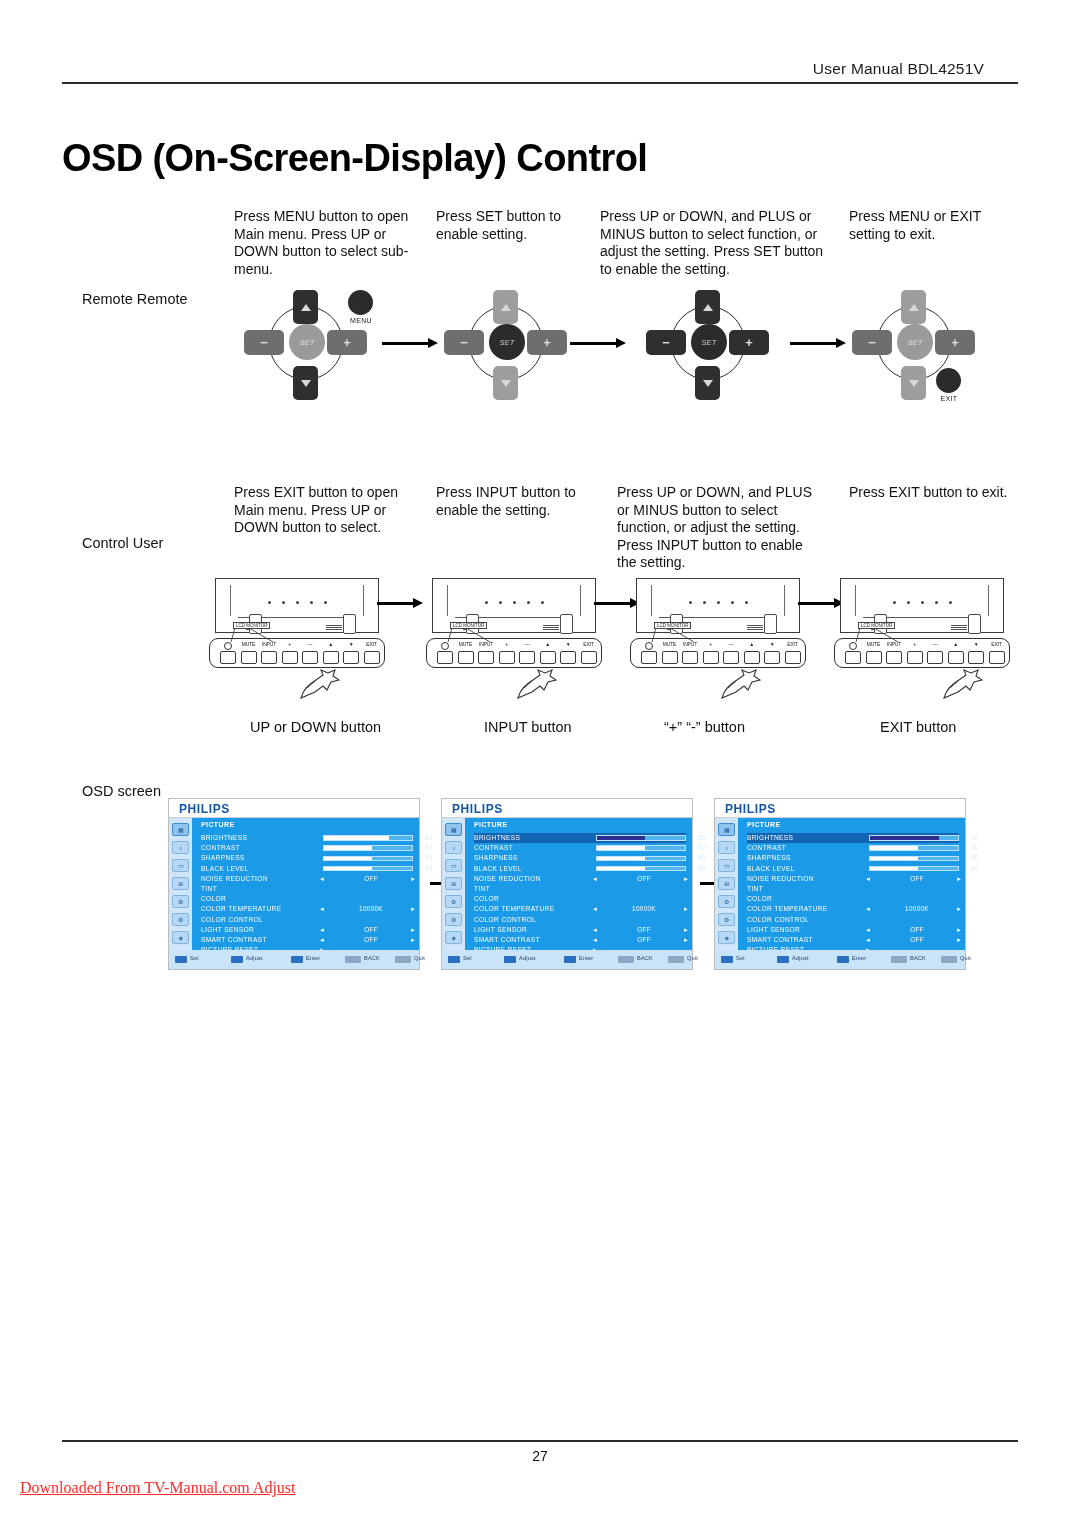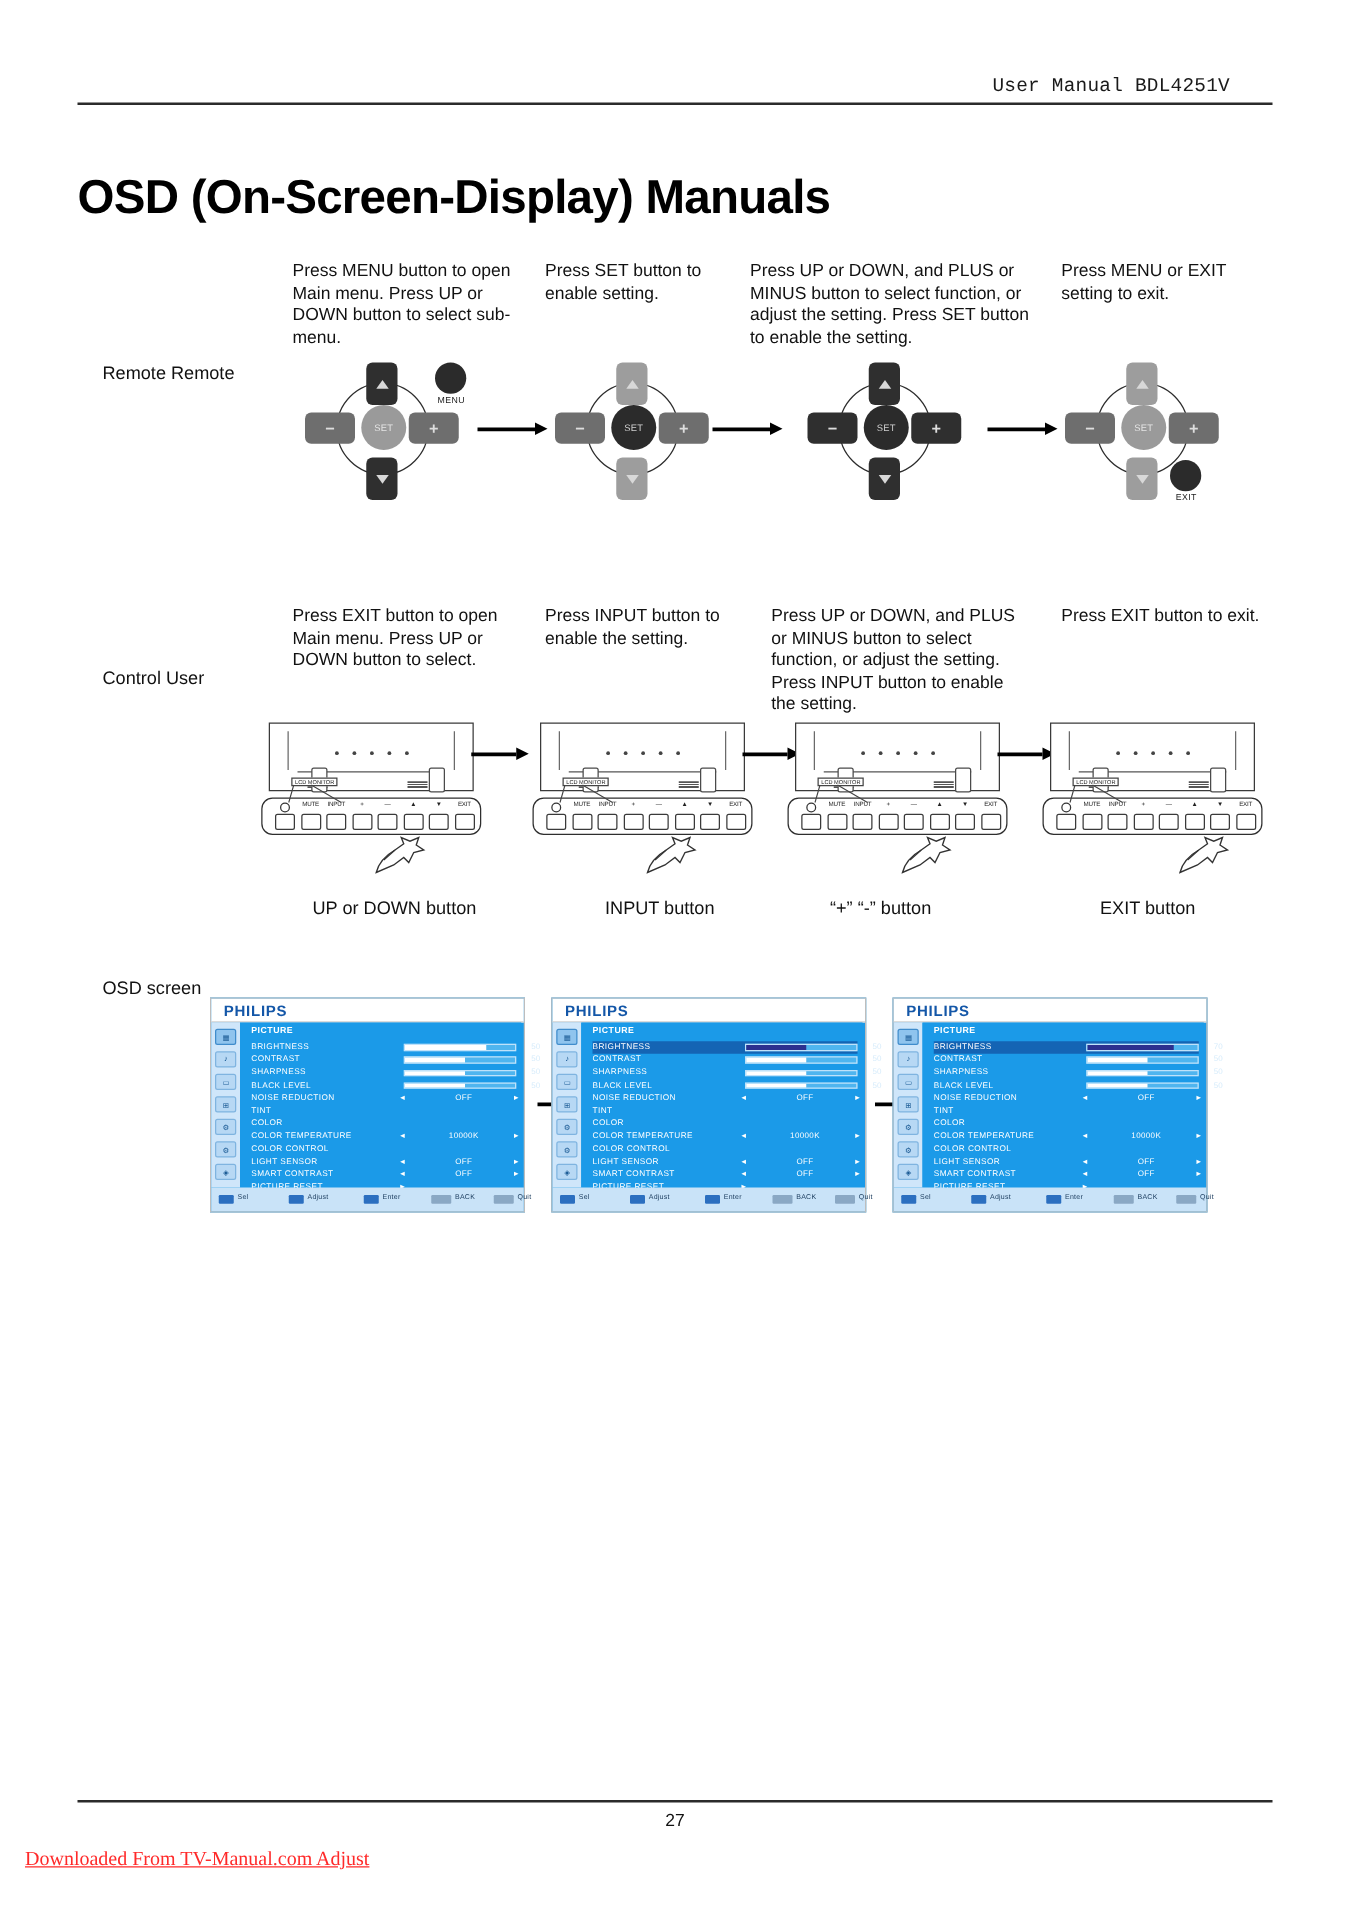--- a/index.html
+++ b/index.html
@@ -17,21 +17,20 @@
   .page-header {
     position:absolute; left:62px; top:60px; width:956px;
   }
   .header-text {
     text-align:right;
     font-size:15.5px;
     letter-spacing:.2px;
     color:#1a1a1a;
     padding-right:34px;
     padding-bottom:4px;
-    font-family:Liberation Mono, monospace;
   }
   .header-rule {
     border-top:2.2px solid #2b2b2b;
     width:100%;
   }
 
   .page-title {
     position:absolute; left:62px; top:112px;
     font-size:38px;
     font-weight:bold;
@@ -109,21 +108,21 @@
 
   .k-up   { left:45px; top:-2px; }
   .k-down { left:45px; top:74px; }
   .k-left { left:-4px; top:38px; }
   .k-right{ left:79px; top:38px; }
 
   .setbtn {
     position:absolute; left:41px; top:32px;
     width:36px; height:36px; border-radius:50%;
     display:flex; align-items:center; justify-content:center;
-    font-size:7.5px; color:#cfcfcf; letter-spacing:.2px;
+    font-size:7.5px; color:#cfcfcf; letter-spacing:.2px;font-style:italic;
   }
   .setbtn.dark  { background:#2b2b2b; }
   .setbtn.light { background:#9a9a9a; color:#e4e4e4; }
 
   .roundbtn {
     position:absolute;
     width:25px; height:25px; border-radius:50%;
     background:#2b2b2b;
   }
   .roundbtn-label {
@@ -281,21 +280,21 @@
   }
 </style>
 </head>
 <body>
 
 <div class="page-header">
   <div class="header-text">User Manual BDL4251V</div>
   <div class="header-rule"></div>
 </div>
 
-<h1 class="page-title">OSD (On-Screen-Display) Manuals</h1>
+<h1 class="page-title">OSD (On-Screen-Display) Control</h1>
 
 <div class="side-label" style="left:82px; top:291px;">Remote Remote</div>
 
 <div class="instr" style="left:234px; top:208px; width:190px;">Press MENU button to open Main menu.   Press UP or DOWN button to select sub-menu.</div>
 <div class="instr" style="left:436px; top:208px; width:150px;">Press SET button to enable setting.</div>
 <div class="instr" style="left:600px; top:208px; width:235px;">Press UP or DOWN, and PLUS or MINUS button to select function, or adjust the setting. Press SET button to enable the setting.</div>
 <div class="instr" style="left:849px; top:208px; width:165px;">Press MENU or EXIT setting to exit.</div>
 
 <div class="remote" style="left:248px; top:292px;">
   <div class="dpad-ring"></div>

